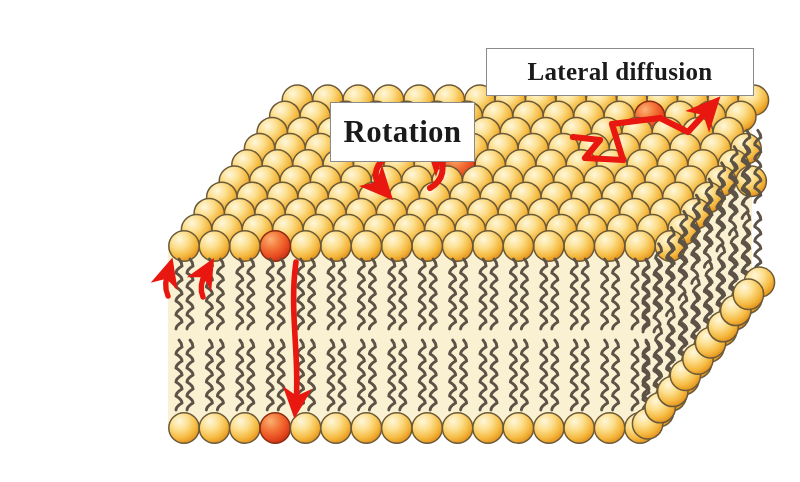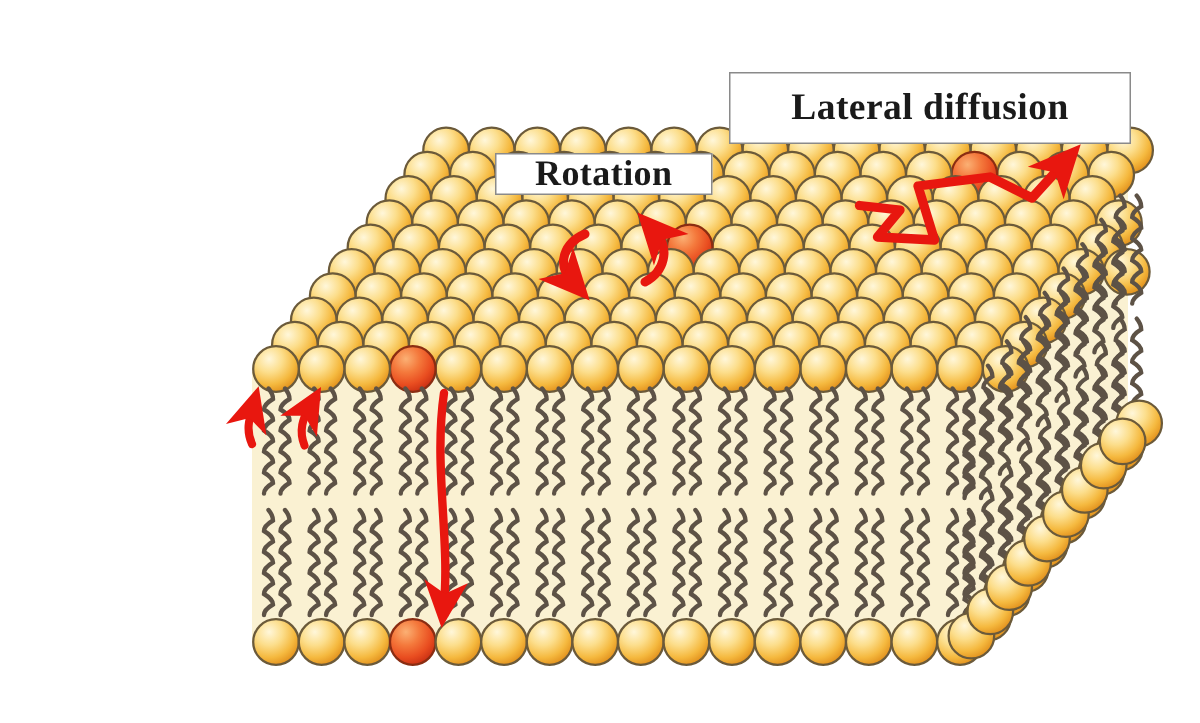--- a/index.html
+++ b/index.html
@@ -16,21 +16,21 @@
     display:flex;align-items:center;justify-content:center;
     font-family:"Liberation Serif",serif;
     font-weight:700;
     color:#1a1a1a;
     letter-spacing:0.3px;
     line-height:1.12;
     text-align:center;
     white-space:pre-line;
   }
   #label-lateral{left:486px;top:8px;width:268px;height:48px;font-size:25px;}
-  #label-rotation{left:330px;top:62px;width:145px;height:28px;font-size:24px;}
+  #label-rotation{left:330px;top:62px;width:145px;height:60px;font-size:31px;}
   #label-swinging{left:18px;top:268px;width:160px;height:74px;font-size:25px;}
   #label-transversal{left:153px;top:412px;width:300px;height:48px;font-size:25px;}
 </style>
 </head>
 <body>
 
 <div id="stage">
 
   <svg width="800" height="482" viewBox="0 0 800 482">
     <defs>

